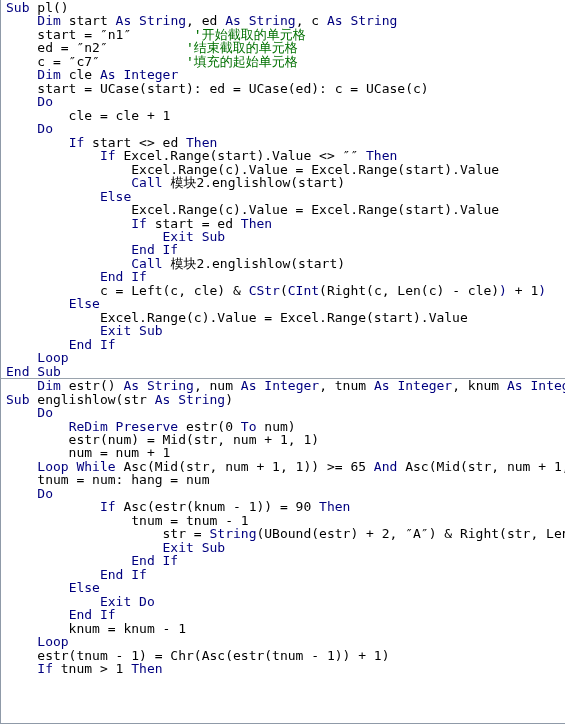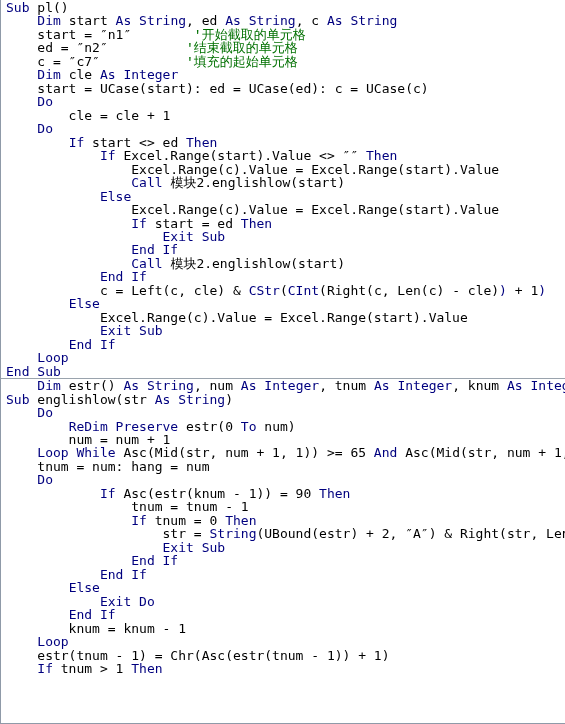--- a/index.html
+++ b/index.html
@@ -91,27 +91,27 @@
         <div class="code-line"><span class="id">        </span><span class="kw">End If</span></div>
         <div class="code-line"><span class="id">    </span><span class="kw">Loop</span></div>
         <div class="code-line"><span class="kw">End Sub</span></div>
       </div>
       <div class="proc-separator"></div>
       <div class="proc-pane">
         <div class="code-line"><span class="id">    </span><span class="kw">Dim </span><span class="id">estr() </span><span class="kw">As String</span><span class="id">, num </span><span class="kw">As Integer</span><span class="id">, tnum </span><span class="kw">As Integer</span><span class="id">, knum </span><span class="kw">As Integer</span></div>
         <div class="code-line"><span class="kw">Sub </span><span class="id">englishlow(str </span><span class="kw">As String</span><span class="id">)</span></div>
         <div class="code-line"><span class="id">    </span><span class="kw">Do</span></div>
         <div class="code-line"><span class="id">        </span><span class="kw">ReDim Preserve </span><span class="id">estr(0 </span><span class="kw">To </span><span class="id">num)</span></div>
+        <div class="code-line"><span class="id">        estr(num) = Mid(str, num + 1, 1)</span></div>
         <div class="code-line"><span class="id">        num = num + 1</span></div>
         <div class="code-line"><span class="id">    </span><span class="kw">Loop While </span><span class="id">Asc(Mid(str, num + 1, 1)) &gt;= 65 </span><span class="kw">And </span><span class="id">Asc(Mid(str, num + 1, 1)) &lt;= 90</span></div>
         <div class="code-line"><span class="id">    tnum = num: hang = num</span></div>
         <div class="code-line"><span class="id">    </span><span class="kw">Do</span></div>
         <div class="code-line"><span class="id">            </span><span class="kw">If </span><span class="id">Asc(estr(knum - 1)) = 90 </span><span class="kw">Then</span></div>
         <div class="code-line"><span class="id">                tnum = tnum - 1</span></div>
-        <div class="code-line"><span class="id">                </span><span class="kw">If </span><span class="id">tnum = 0 </span><span class="kw">Then</span></div>
         <div class="code-line"><span class="id">                    str = </span><span class="kw">String</span><span class="id">(UBound(estr) + 2, ″A″) &amp; Right(str, Len(str) - num)</span></div>
         <div class="code-line"><span class="id">                    </span><span class="kw">Exit Sub</span></div>
         <div class="code-line"><span class="id">                </span><span class="kw">End If</span></div>
         <div class="code-line"><span class="id">            </span><span class="kw">End If</span></div>
         <div class="code-line"><span class="id">        </span><span class="kw">Else</span></div>
         <div class="code-line"><span class="id">            </span><span class="kw">Exit Do</span></div>
         <div class="code-line"><span class="id">        </span><span class="kw">End If</span></div>
         <div class="code-line"><span class="id">        knum = knum - 1</span></div>
         <div class="code-line"><span class="id">    </span><span class="kw">Loop</span></div>
         <div class="code-line"><span class="id">    estr(tnum - 1) = Chr(Asc(estr(tnum - 1)) + 1)</span></div>

